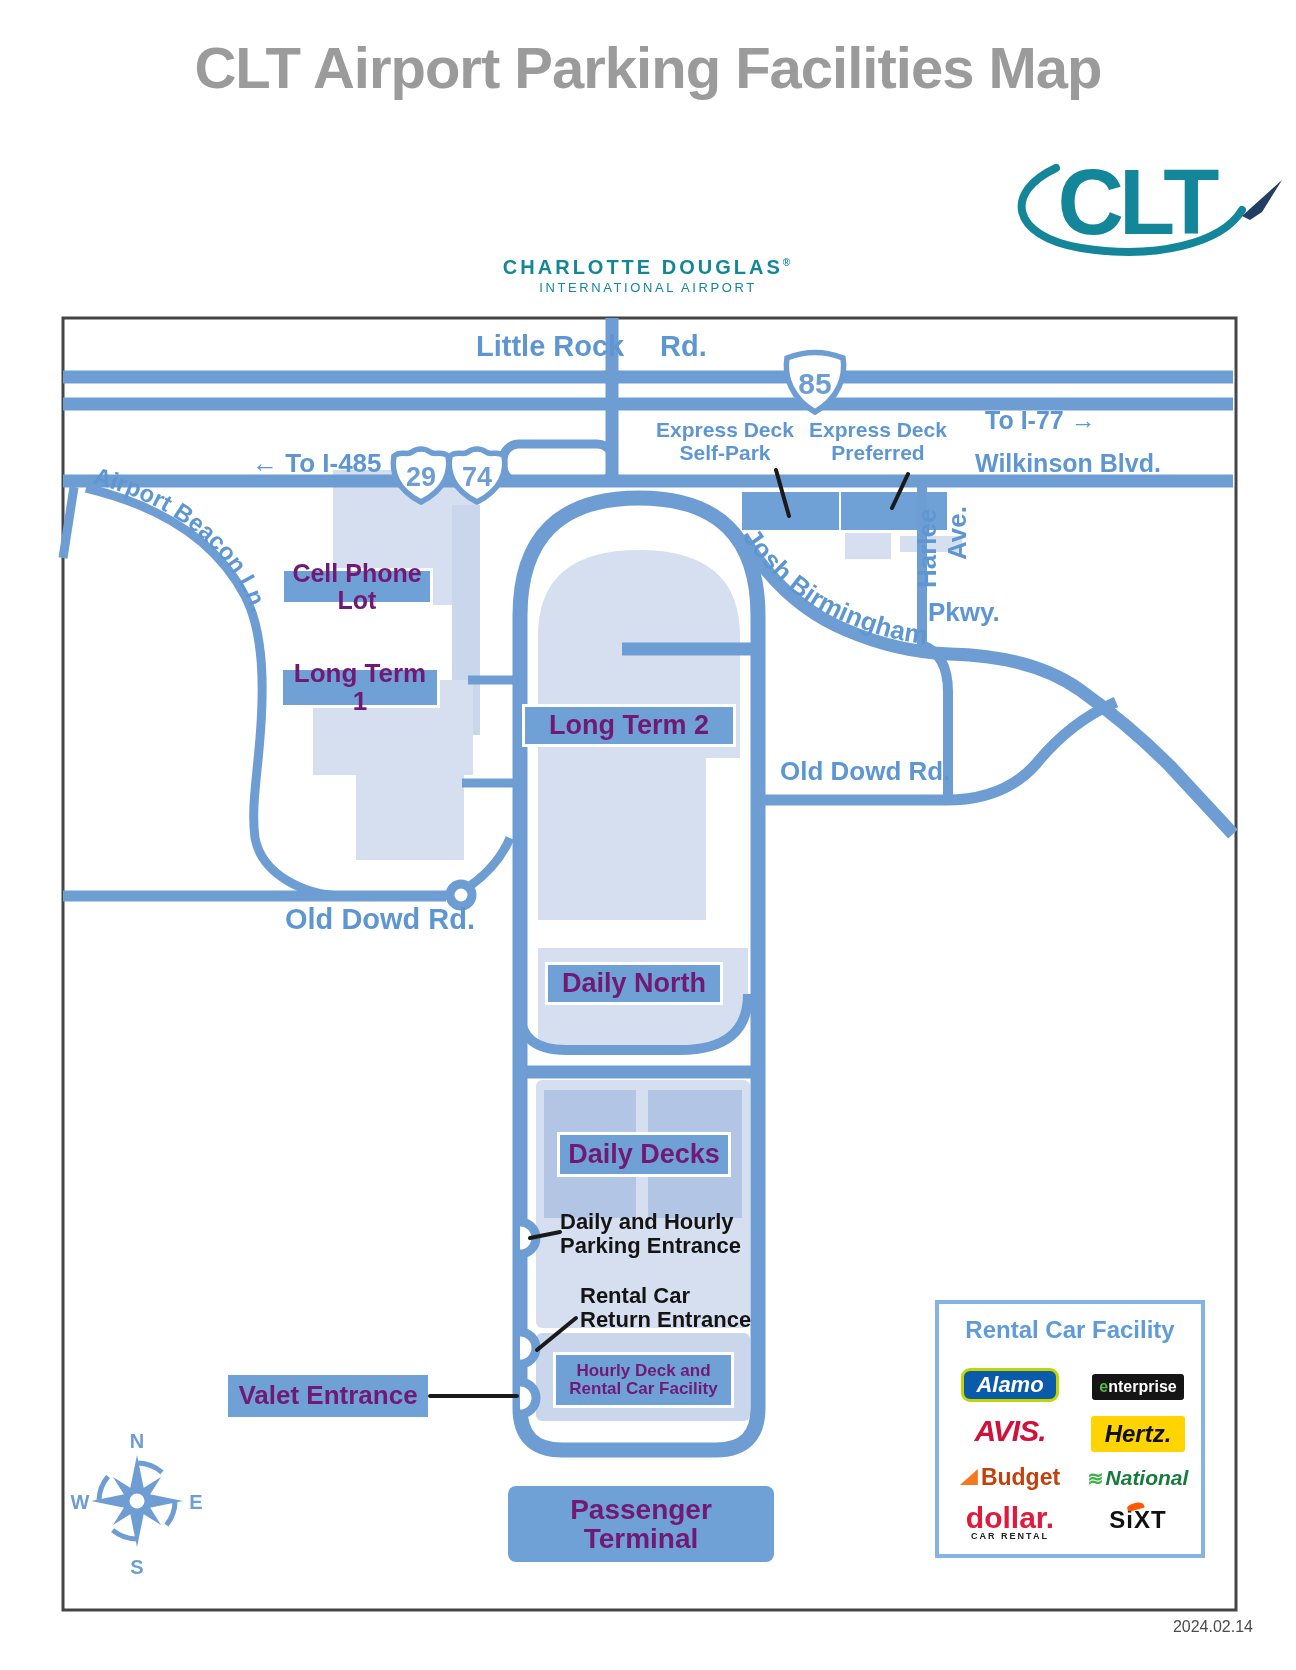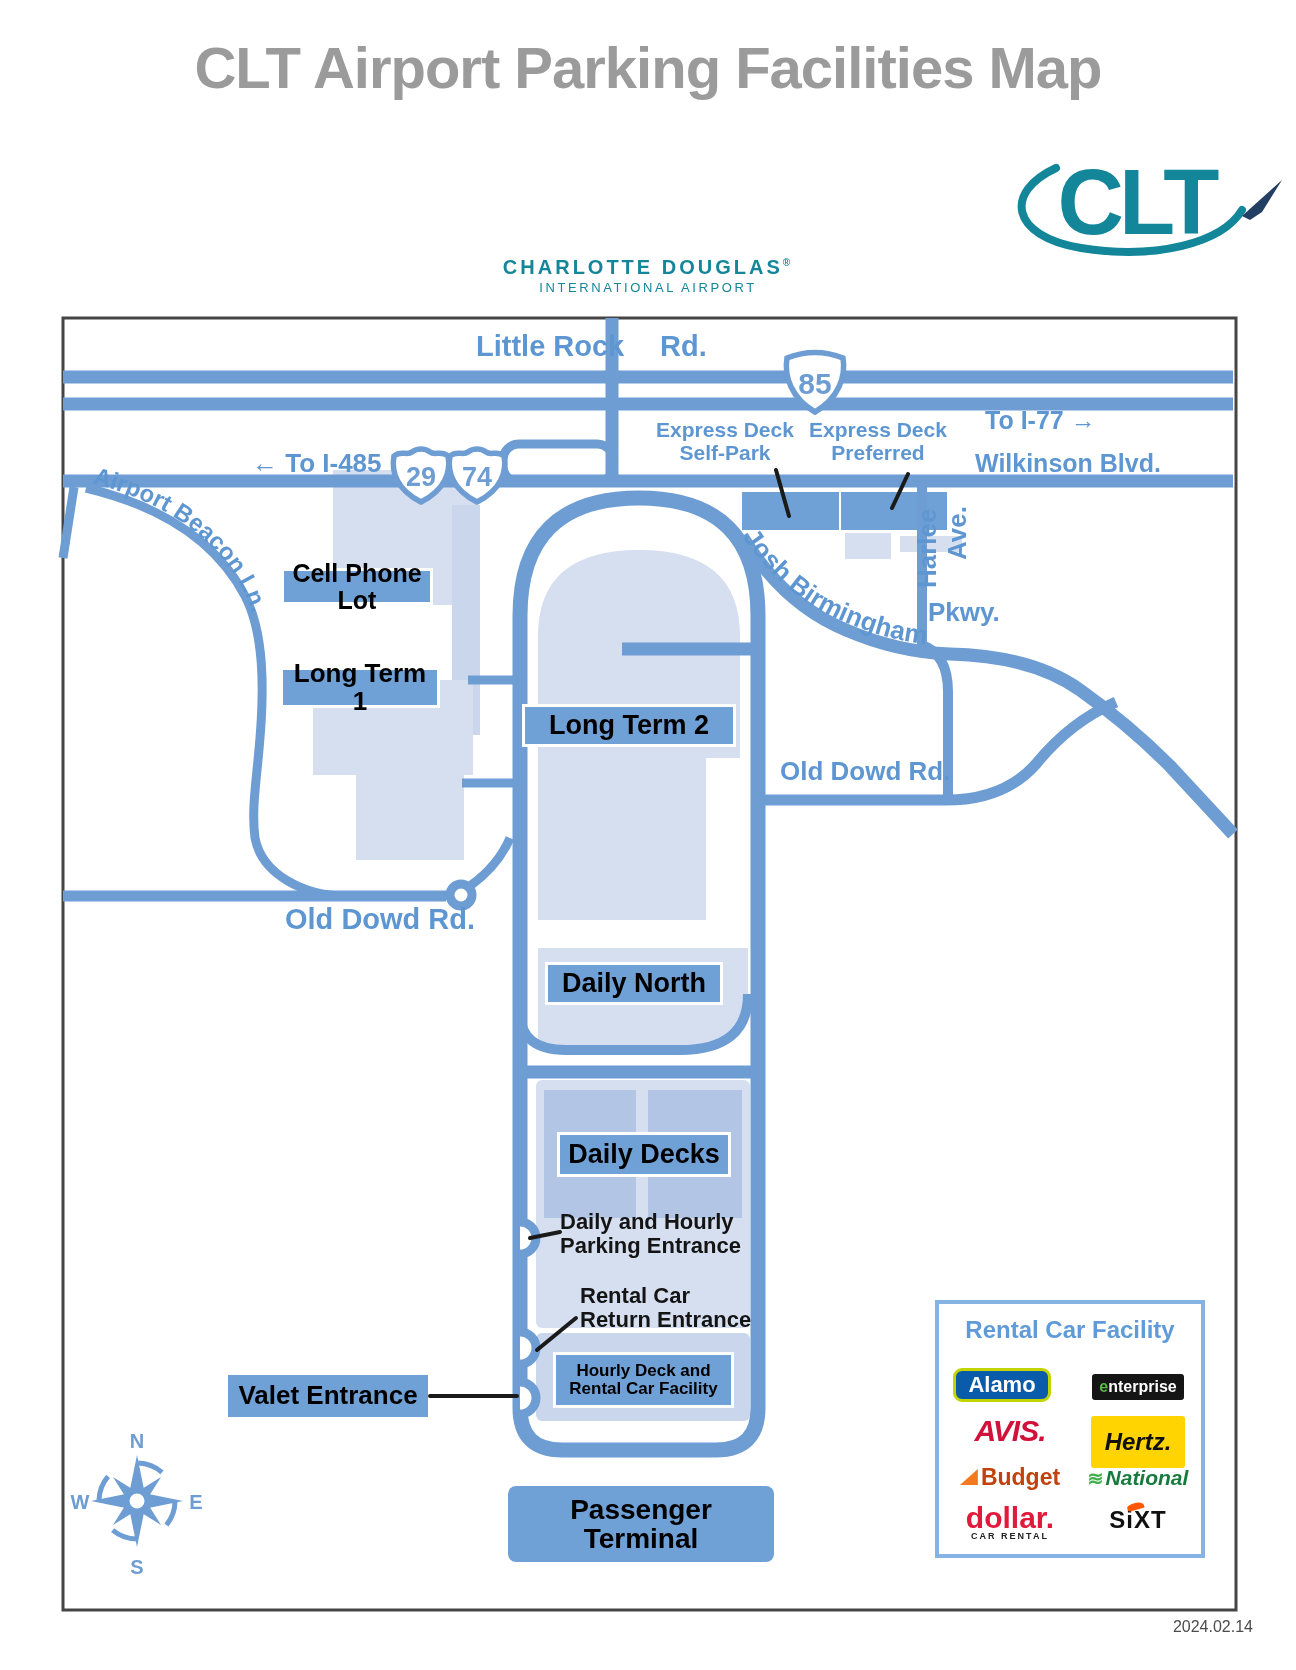--- a/index.html
+++ b/index.html
@@ -8,21 +8,21 @@
   #map-svg{position:absolute;left:0;top:0;z-index:1;}
   .ov{position:absolute;z-index:2;}
   #page-title{left:0;right:0;top:34px;text-align:center;font-size:58px;font-weight:700;
     color:#9b9b9b;letter-spacing:-1px;}
   #logo-wrap{left:0;right:0;top:140px;text-align:right;}
   #logo-line1{left:0;right:0;top:256px;text-align:center;color:#14869a;font-weight:700;
     font-size:20px;letter-spacing:3px;}
   #logo-line1 sup{font-size:10px;}
   #logo-line2{left:0;right:0;top:280px;text-align:center;color:#14869a;font-weight:400;
     font-size:13px;letter-spacing:2.6px;}
-  .maplabel{background:#6FA0D6;color:#000000;font-weight:700;display:flex;align-items:center;
+  .maplabel{background:#6FA0D6;color:#701a75;font-weight:700;display:flex;align-items:center;
     justify-content:center;text-align:center;box-sizing:border-box;line-height:1.05;}
   .bordered{border:3px solid #fff;}
   .rlabel{color:#5E96D2;font-weight:700;white-space:nowrap;}
   .blabel{color:#141414;font-weight:700;line-height:1.07;white-space:nowrap;}
   #cell-phone-lot{left:281px;top:568px;width:152px;height:37px;font-size:25px;}
   #long-term-1{left:280px;top:667px;width:160px;height:41px;font-size:26px;}
   #long-term-2{left:522px;top:704px;width:214px;height:43px;font-size:27px;}
   #daily-north{left:545px;top:962px;width:178px;height:43px;font-size:27px;}
   #daily-decks{left:557px;top:1132px;width:174px;height:45px;font-size:27px;}
   #hourly-deck{left:553px;top:1352px;width:181px;height:56px;font-size:17px;}
@@ -47,21 +47,21 @@
   #legend-title{position:absolute;left:0;right:0;top:12px;text-align:center;color:#5E9BD8;
     font-weight:700;font-size:24px;}
   .lg-cell{position:absolute;width:126px;text-align:center;}
   .alamo{display:inline-block;background:#0b5bab;border:3px solid #c3d500;border-radius:9px;
     color:#fff;font-weight:700;font-size:22px;padding:1px 12px;}
   .enterprise{display:inline-block;background:#151515;color:#fff;font-weight:700;font-size:16px;
     padding:4px 7px;border-radius:3px;}
   .ent-e{color:#58b947;}
   .avis{color:#d2113a;font-weight:800;font-style:italic;font-size:30px;letter-spacing:-1px;}
   .hertz{display:inline-block;background:#ffd400;color:#101010;font-weight:800;font-style:italic;
-    font-size:24px;padding:12px 14px;border-radius:3px;}
+    font-size:24px;padding:4px 14px;border-radius:3px;}
   .budget{color:#c2410c;font-weight:800;font-size:23px;}
   .budget-tri{display:inline-block;width:18px;height:16px;background:#f47a20;
     clip-path:polygon(0 100%,100% 0,100% 100%);margin-right:3px;}
   .national{color:#177b3e;font-weight:800;font-style:italic;font-size:21px;}
   .nat-icon{color:#3faf49;font-style:normal;font-size:19px;margin-right:2px;}
   .dollar{color:#e11a3c;font-weight:800;font-size:30px;line-height:0.9;}
   .dollar-sub{font-size:9px;letter-spacing:2px;color:#222;font-weight:600;}
   .sixt{position:relative;display:inline-block;color:#101010;font-weight:900;font-size:24px;letter-spacing:1px;}
   .sixt-swoosh{position:absolute;left:30%;top:-3px;width:17px;height:7px;background:#ff5800;
     border-radius:60% 80% 0 40%;transform:rotate(-16deg);}
@@ -222,21 +222,21 @@
     <div>Daily and Hourly</div>
     <div>Parking Entrance</div>
   </div>
   <div id="rental-return-ent" class="ov blabel">
     <div>Rental Car</div>
     <div>Return Entrance</div>
   </div>
 
   <div id="legend" class="ov">
     <div id="legend-title">Rental Car Facility</div>
-    <div class="lg-cell" style="left:0;top:64px;">
+    <div class="lg-cell" style="left:8px;top:64px;font-style:italic;">
       <span class="alamo">Alamo</span>
     </div>
     <div class="lg-cell" style="left:136px;top:70px;">
       <span class="enterprise"><span class="ent-e">e</span><span>nterprise</span></span>
     </div>
     <div class="lg-cell" style="left:8px;top:110px;">
       <span class="avis">AVIS.</span>
     </div>
     <div class="lg-cell" style="left:136px;top:112px;">
       <span class="hertz">Hertz.</span>

